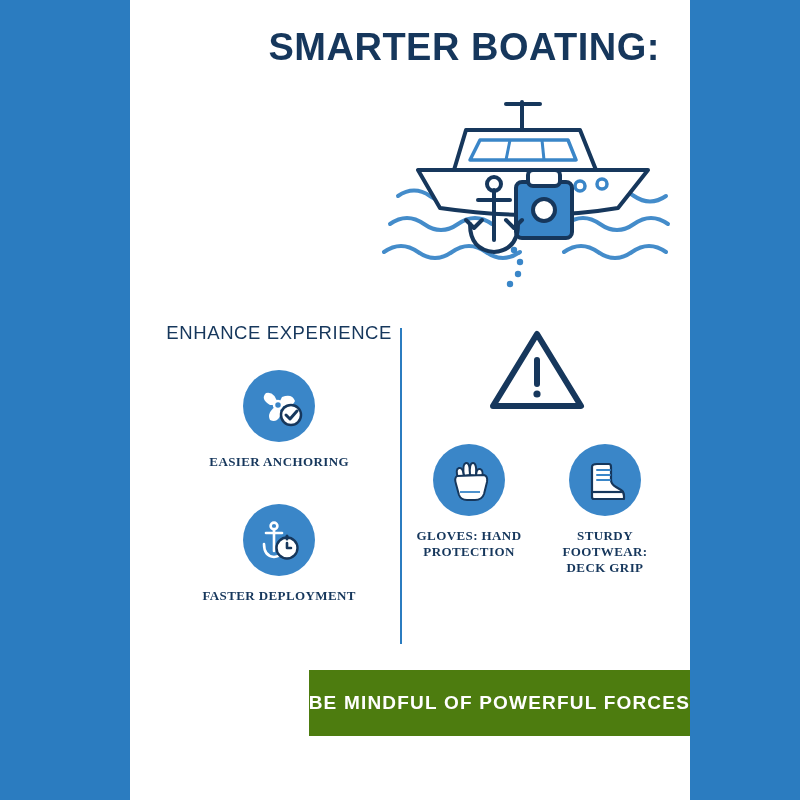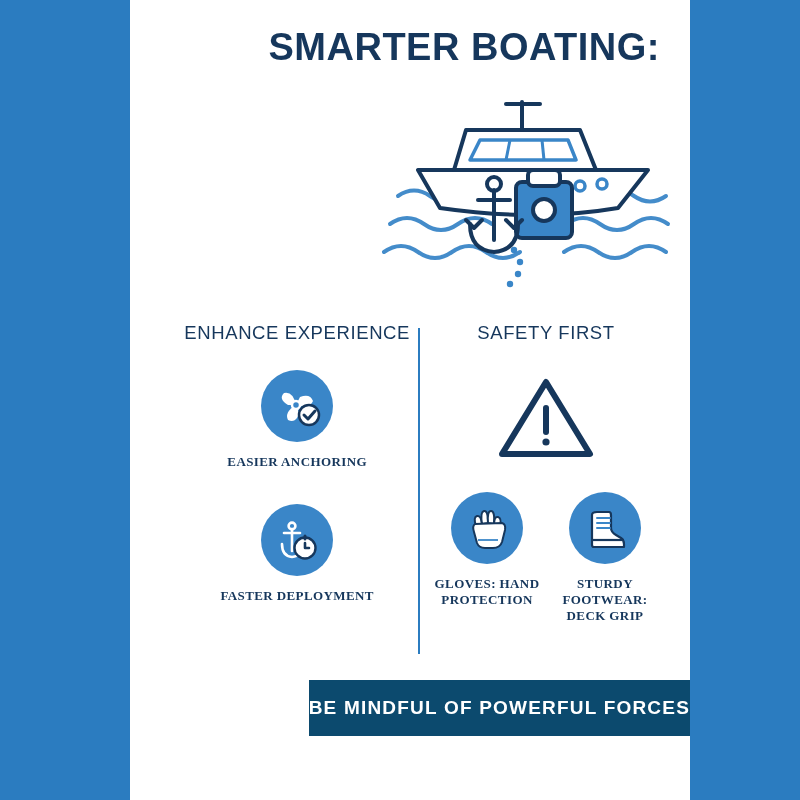--- a/index.html
+++ b/index.html
@@ -104,27 +104,28 @@
   .warn-wrap {
     display: flex;
     align-items: center;
     justify-content: center;
     height: 96px;
   }
   .ppe-row {
     display: flex;
     flex-direction: row;
     justify-content: center;
+    gap: 18px;
     margin-top: 26px;
   }
   .ppe-item { width: 118px; display: flex; flex-direction: column; align-items: center; }
 
   .footer-band {
-    height: 56px;
-    background: #0c4a6e;
+    height: 66px;
+    background: #4d7c0f;
     display: flex;
     align-items: center;
     justify-content: center;
     margin-top: auto;
     margin-bottom: 64px;
   }
   .footer-text {
     color: #ffffff;
     font-size: 19px;
     font-weight: bold;
@@ -227,21 +228,20 @@
               <path d="M33 28 v5 h4" fill="none" stroke="#16375c" stroke-width="2.6" stroke-linecap="round" stroke-linejoin="round"></path>
             </svg>
           </div>
           <div class="item-label">FASTER DEPLOYMENT</div>
         </div>
       </div>
 
       <div class="col-divider"></div>
 
       <div class="col">
-        <div class="col-heading">SAFETY FIRST</div>
 
         <div class="warn-wrap">
           <svg width="104" height="92" viewBox="0 0 104 92">
             <path d="M52 10 L96 82 L8 82 Z" fill="none" stroke="#16375c" stroke-width="6" stroke-linejoin="round"></path>
             <line x1="52" y1="36" x2="52" y2="60" stroke="#16375c" stroke-width="6" stroke-linecap="round"></line>
             <circle cx="52" cy="70" r="3.6" fill="#16375c"></circle>
           </svg>
         </div>
 
         <div class="ppe-row">

